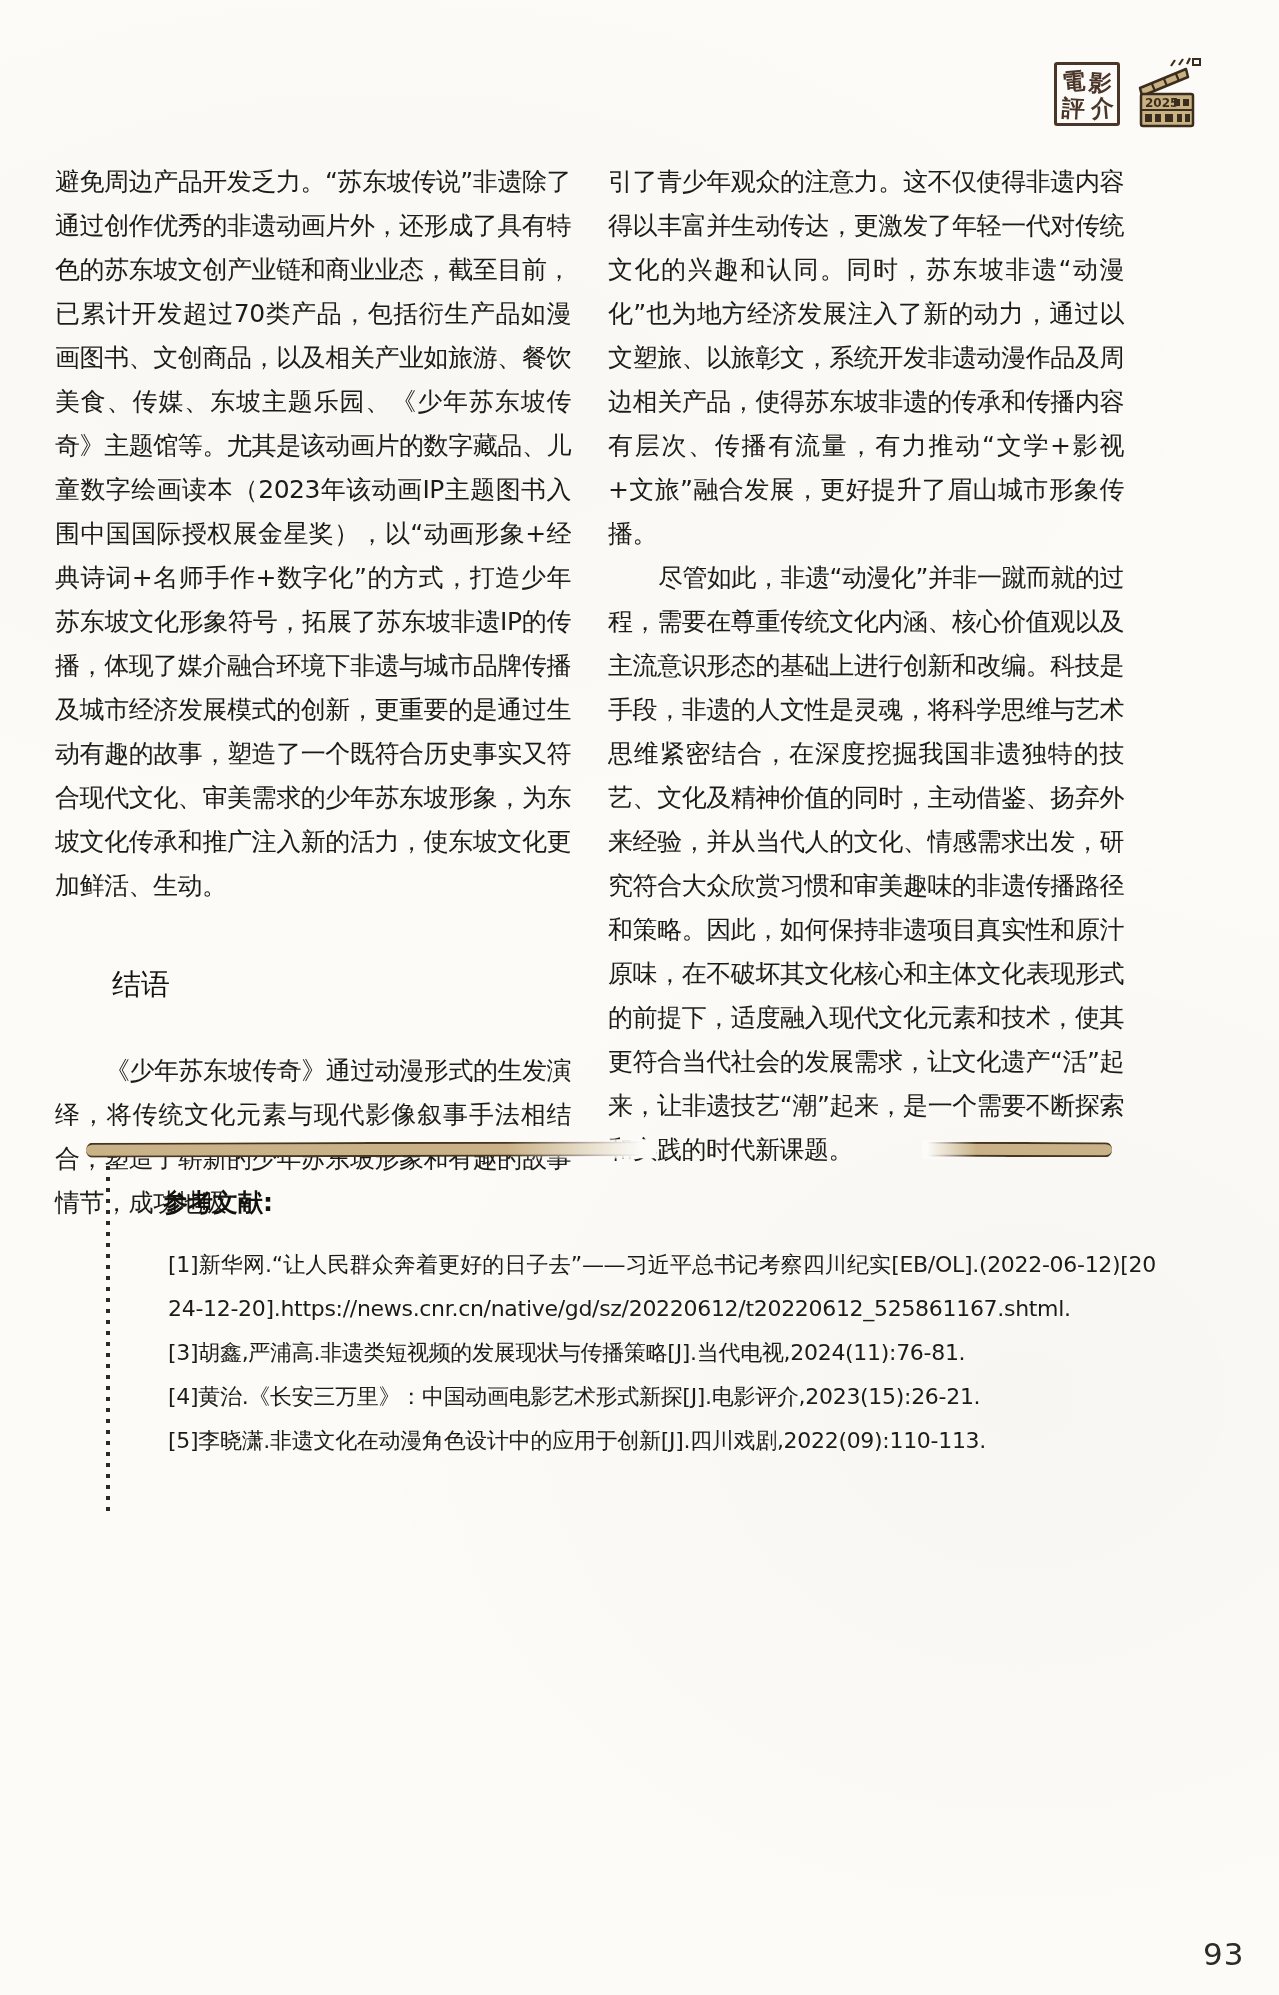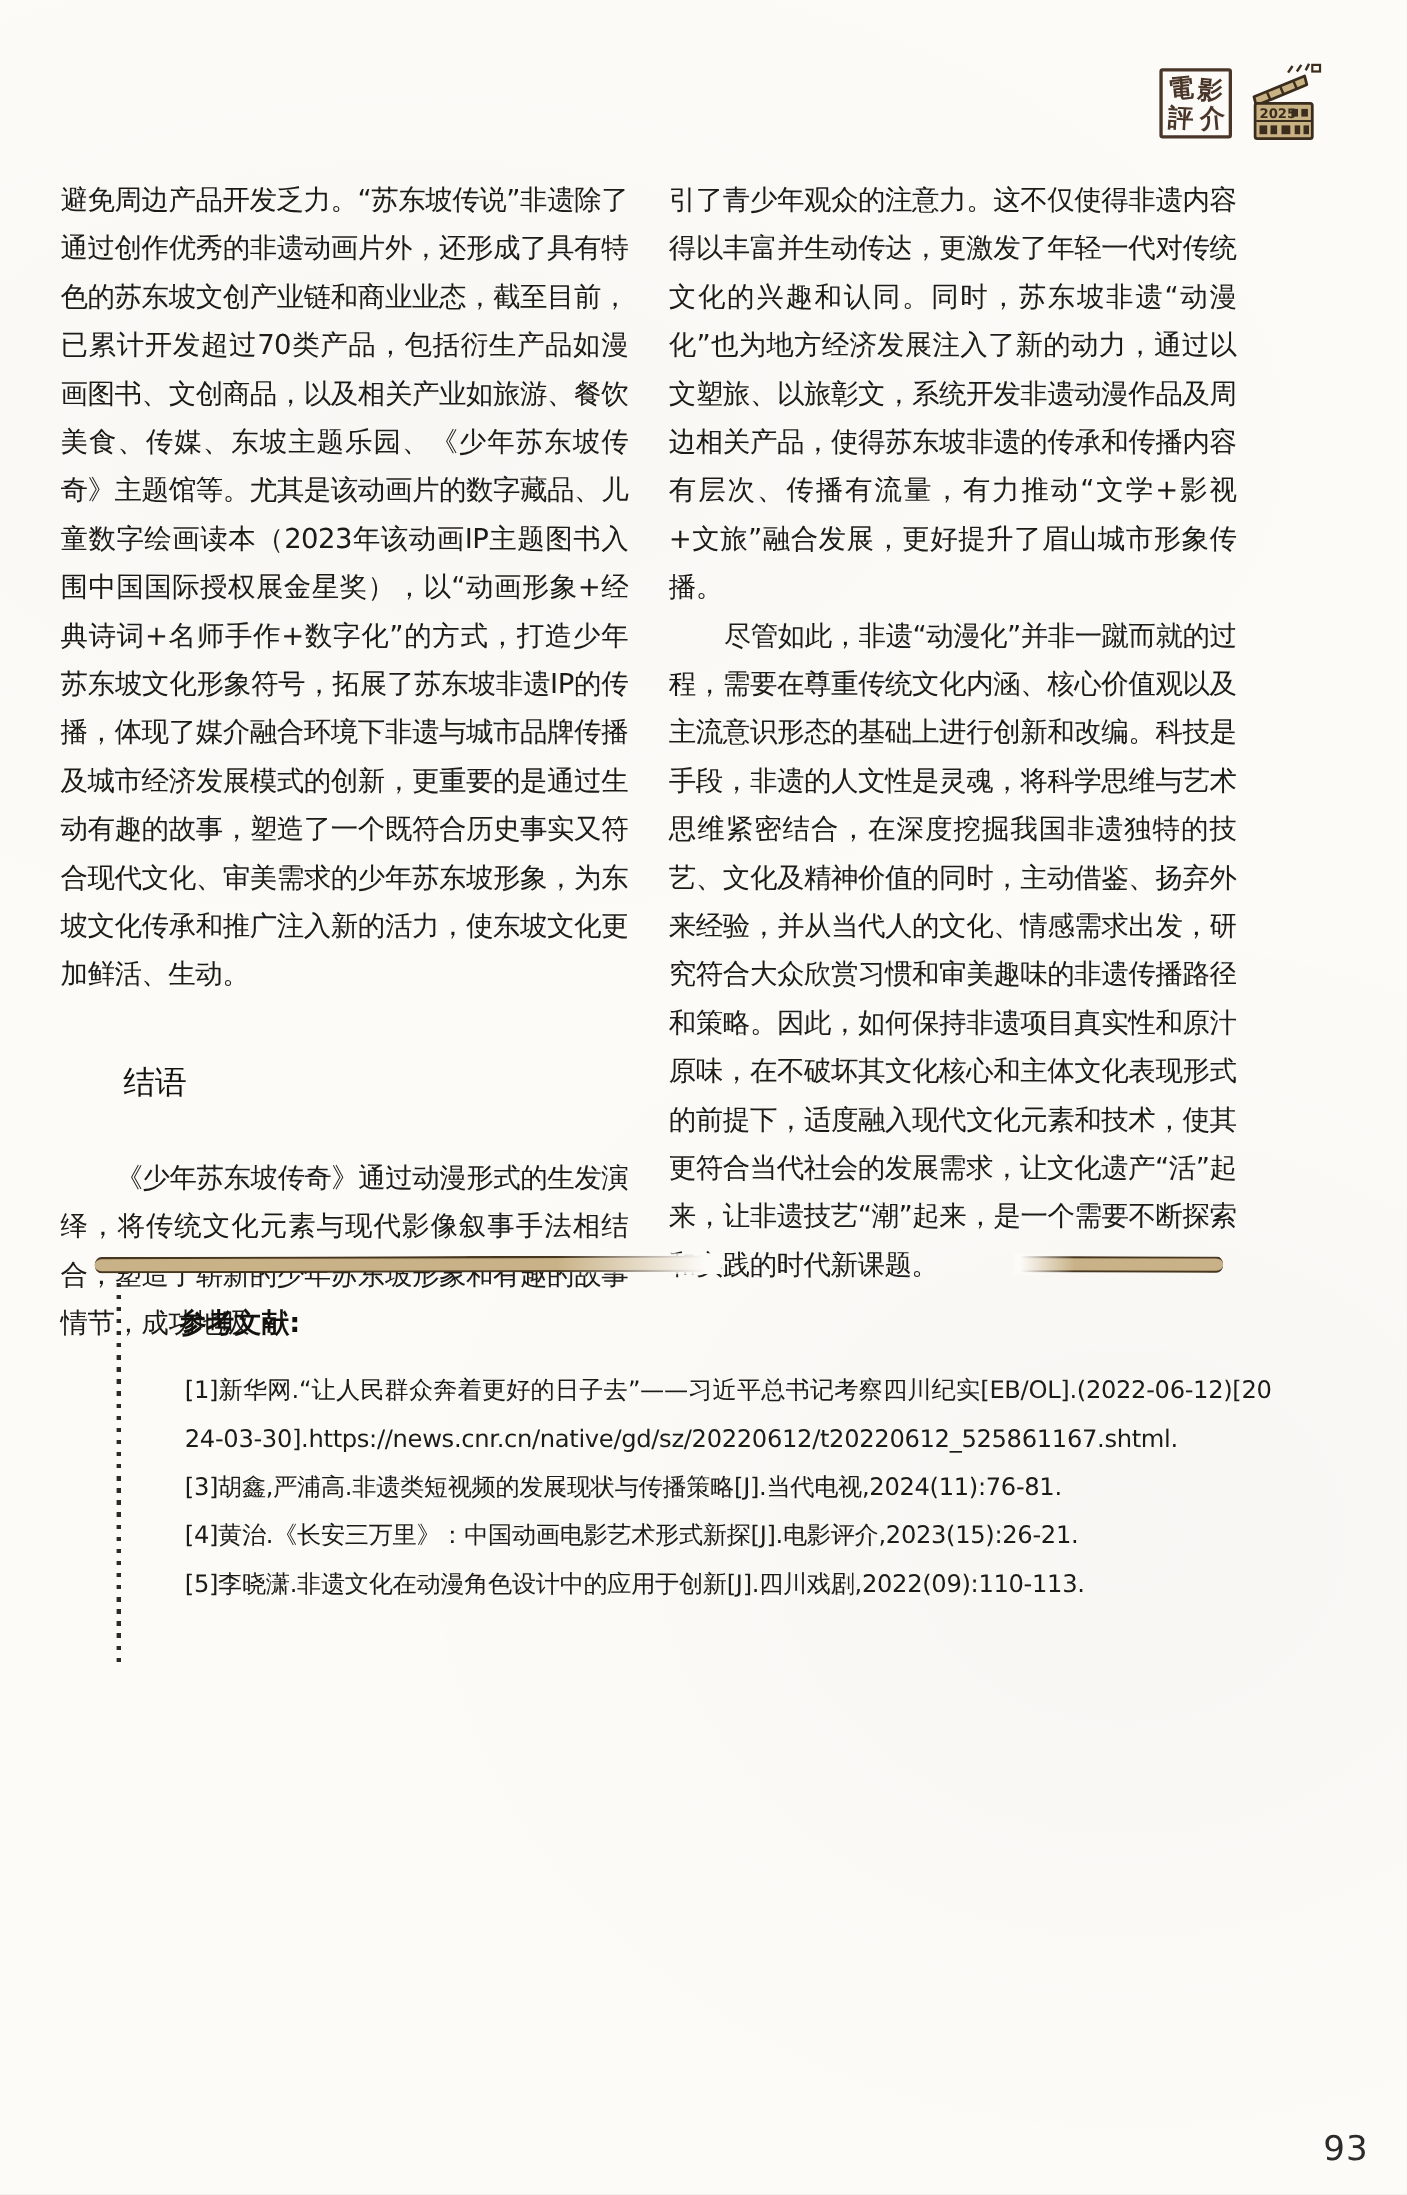--- a/index.html
+++ b/index.html
@@ -139,21 +139,21 @@
   <section class="refs">
     <div class="rule rule-long">
         <div class="fade"></div>
       </div>
     <div class="rule rule-short">
         <div class="fade"></div>
       </div>
     <div class="dotted-rule"></div>
     <h3 class="ref-heading">参考文献:</h3>
     <div class="ref-list">
-      <div class="ref-item">[1]新华网.“让人民群众奔着更好的日子去”——习近平总书记考察四川纪实[EB/OL].(2022-06-12)[2024-03-30].https://news.cnr.cn/native/gd/sz/20220612/t20220612_525861167.shtml.</div>
+      <div class="ref-item">[1]新华网.“让人民群众奔着更好的日子去”——习近平总书记考察四川纪实[EB/OL].(2022-06-12)[2024-12-20].https://news.cnr.cn/native/gd/sz/20220612/t20220612_525861167.shtml.</div>
       <div class="ref-item">[3]胡鑫,严浦高.非遗类短视频的发展现状与传播策略[J].当代电视,2024(11):76-81.</div>
       <div class="ref-item">[4]黄治.《长安三万里》：中国动画电影艺术形式新探[J].电影评介,2023(15):26-21.</div>
       <div class="ref-item">[5]李晓潇.非遗文化在动漫角色设计中的应用于创新[J].四川戏剧,2022(09):110-113.</div>
     </div>
   </section>
 
   <div class="page-number">93</div>
 
 </div>
 

